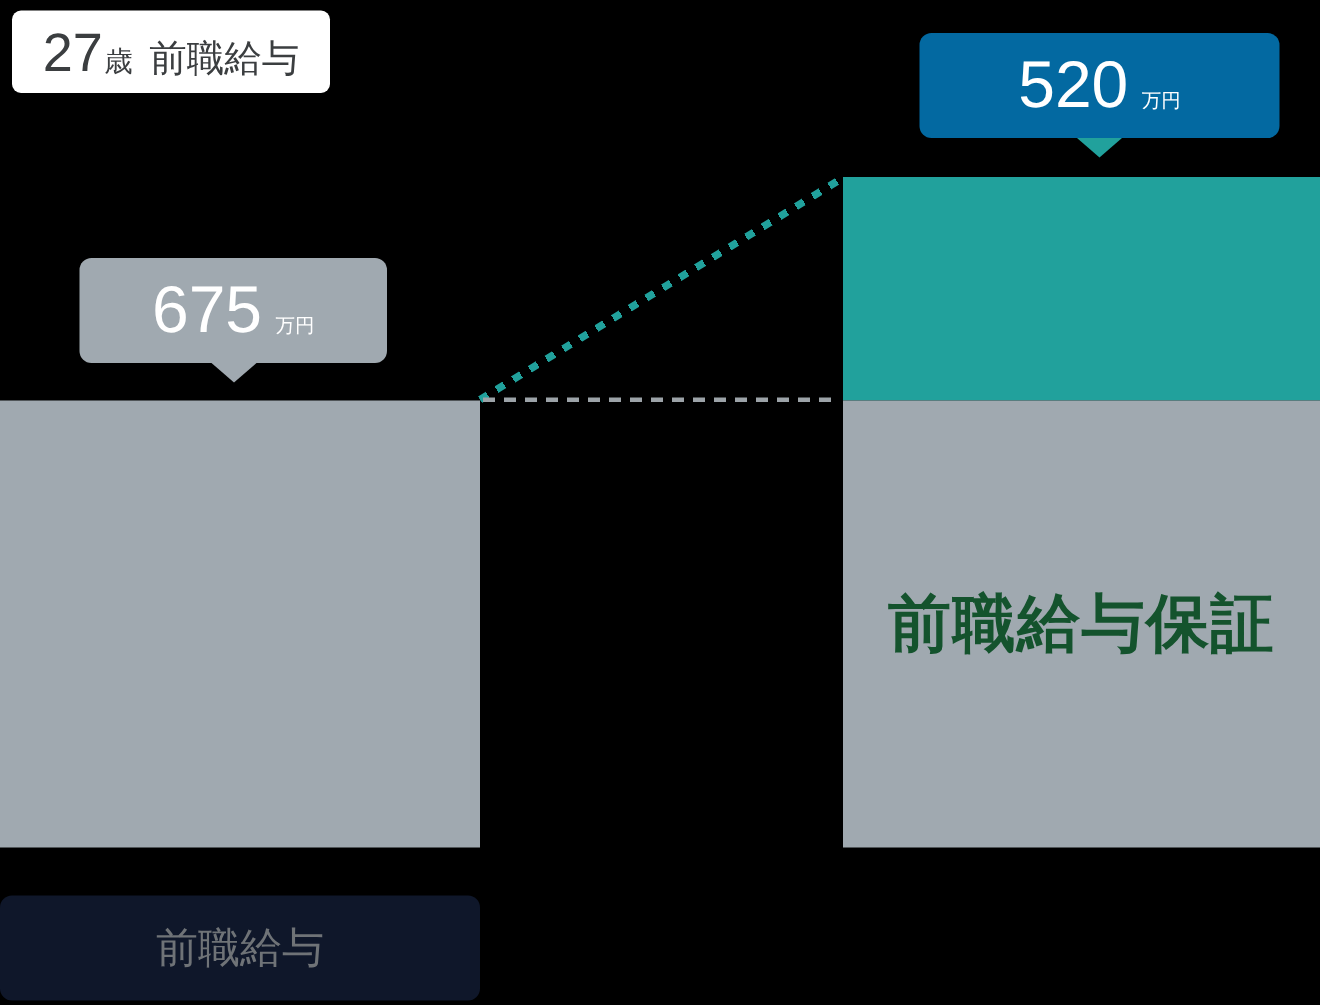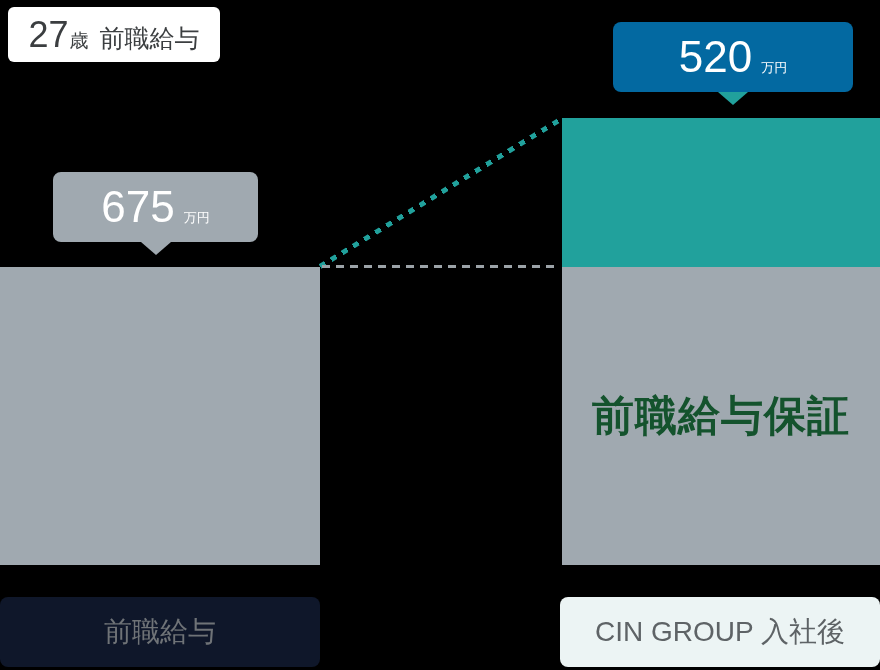--- a/index.html
+++ b/index.html
@@ -159,17 +159,14 @@
 
   <div class="bar-right-extra"></div>
   <div class="bar-right-guarantee">
     <span>前職給与保証</span>
   </div>
 
   <div class="cat-label cat-label-left">
     <span>前職給与</span>
   </div>
 
-  <div class="cat-label cat-label-right">
-    <span>CIN GROUP 入社後</span>
-  </div>
 
 </div>
 
 </body></html>

